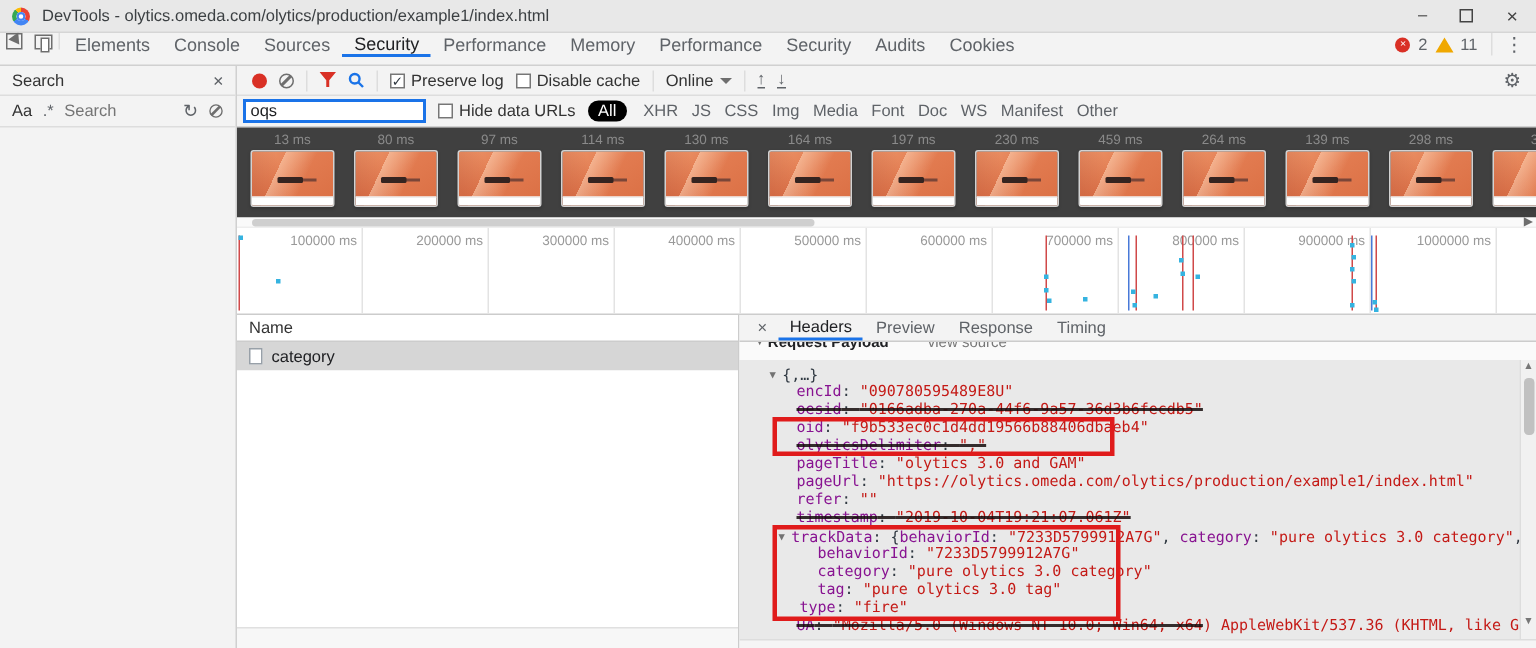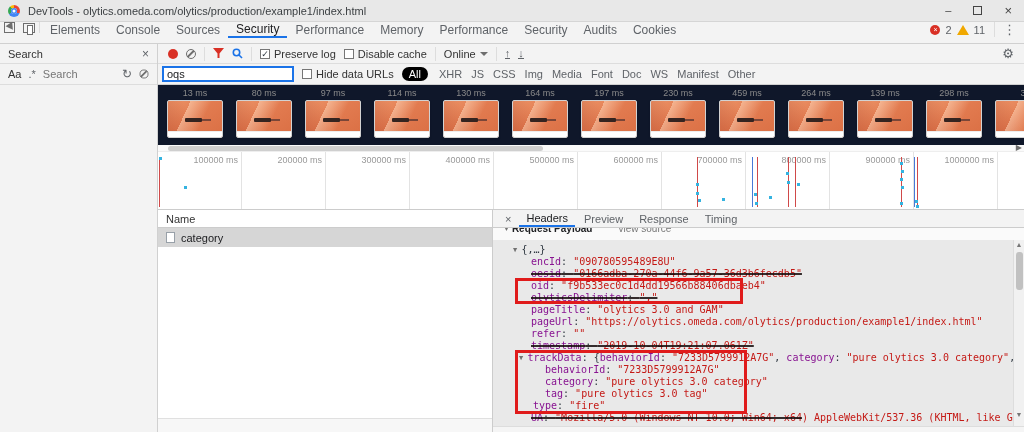--- a/index.html
+++ b/index.html
@@ -51,27 +51,27 @@
   .noent:after { content:""; position:absolute; left:-1px; top:3px; width:9px; height:1.5px; background:#6e6e6e; transform:rotate(-45deg); }
   .chk { display:flex; align-items:center; gap:4px; color:#333; }
   .box { width:10px; height:10px; border:1px solid #767676; background:#fff; font-size:9px; line-height:9px; text-align:center; color:#303942; }
   .ddl { display:flex; align-items:center; gap:4px; color:#333; }
   .caret { width:0; height:0; border-left:4px solid transparent; border-right:4px solid transparent; border-top:4px solid #6e6e6e; }
   .arr-ud { color:#5f6368; font-size:11px; border-bottom:1px solid #5f6368; line-height:10px; }
   .gear { margin-left:auto; color:#5f6368; font-size:13px; }
 
   
   .filtbar { height:21px; background:#f3f3f3; border-bottom:1px solid #d0d0d0; display:flex; align-items:center; gap:8px; padding:0 4px; }
-  .filt-input { width:132px; height:16px; border:2px solid #1a73e8; background:#fff; font-size:11px; padding:0 3px; outline:none; font-family:"Liberation Sans",sans-serif; color:#202124; }
+  .filt-input { width:122px; height:16px; border:2px solid #1a73e8; background:#fff; font-size:11px; padding:0 3px; outline:none; font-family:"Liberation Sans",sans-serif; color:#202124; }
   .types { display:flex; align-items:center; gap:9px; color:#5f6368; }
   .pill { background:#000000; color:#fff; border-radius:8px; padding:1px 7px; }
   .type { cursor:pointer; }
 
   
-  .filmstrip { height:60px; background:#0f172a; display:flex; gap:13px; padding:2px 16px 0 9px; overflow:hidden; }
+  .filmstrip { height:60px; background:#404040; display:flex; gap:13px; padding:2px 16px 0 9px; overflow:hidden; }
   .frame { width:56px; flex:none; text-align:center; }
   .frame .ts { font-size:9px; color:#8a8a8a; height:13px; line-height:13px; }
   .thumb { width:56px; height:38px; background:linear-gradient(145deg,#ec9468 0%,#e27b50 45%,#da6f44 100%); border:1px solid #d2d2d2; border-radius:2px; position:relative; overflow:hidden; box-shadow:0 1px 2px rgba(0,0,0,.18); }
   .glare { position:absolute; inset:0;
     background:linear-gradient(115deg, rgba(255,255,255,0) 32%, rgba(255,214,185,.55) 32%, rgba(255,214,185,0) 62%),
                linear-gradient(70deg, rgba(170,60,35,.28) 8%, rgba(0,0,0,0) 42%); }
   .dbar { position:absolute; left:17px; top:17px; width:17px; height:4px; background:#352420; border-radius:1px; box-shadow:10px 0 0 -1px #7a4638; }
   .wstrip { position:absolute; left:0; right:0; bottom:0; height:6px; background:#fff; border-top:1px solid #eee; }
 
   .hscroll { height:7px; background:#fafafa; position:relative; border-bottom:1px solid #eee; }

